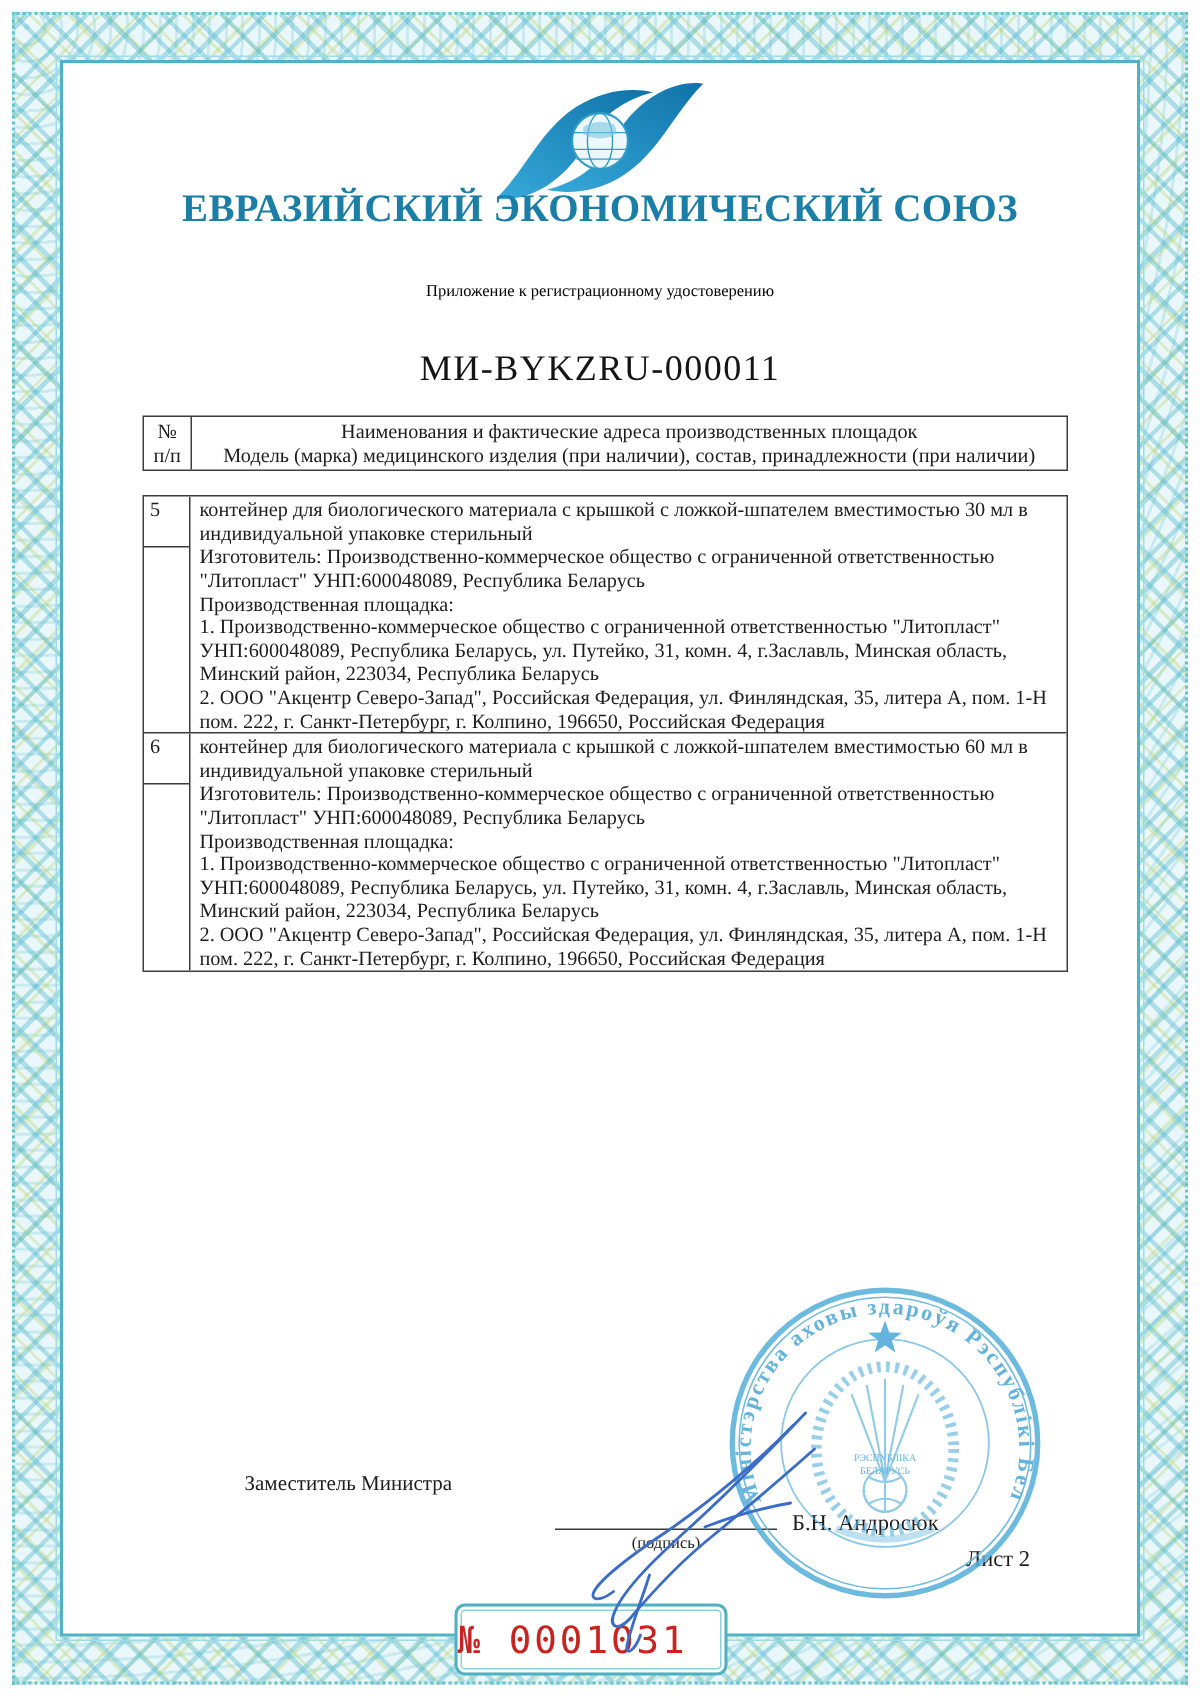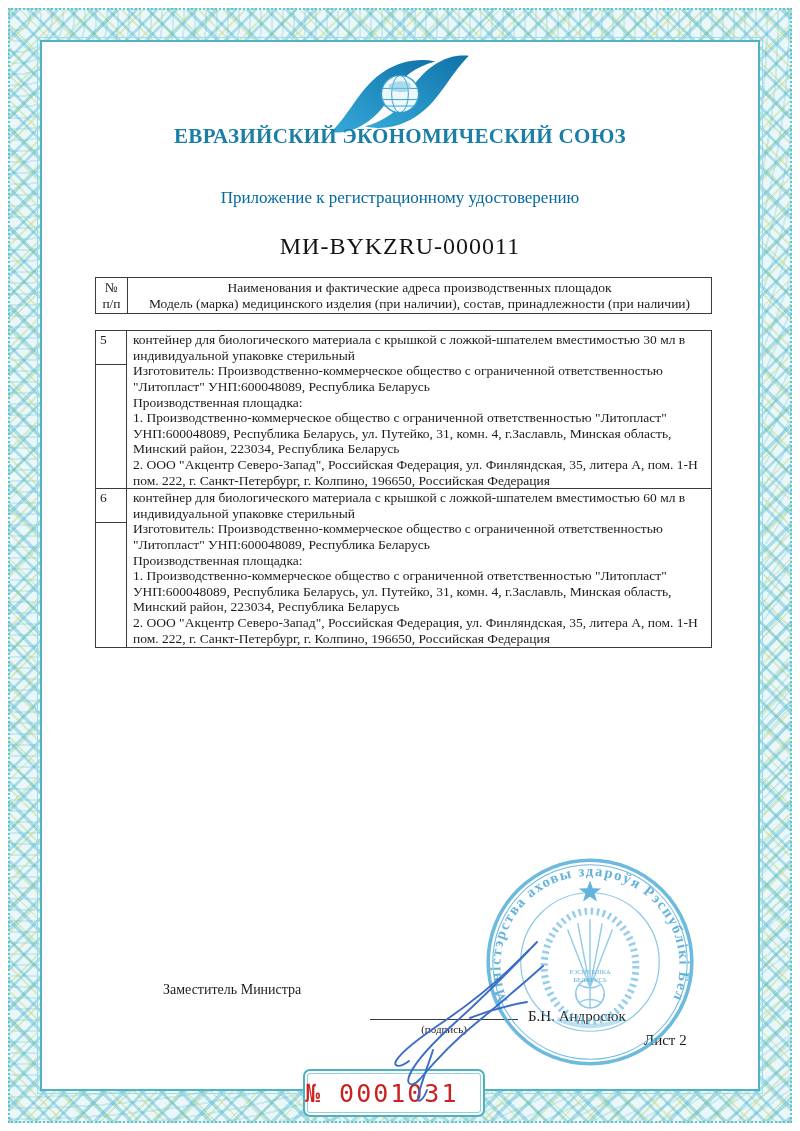--- a/index.html
+++ b/index.html
@@ -21,25 +21,25 @@
   }
   .frame::after{
     content:'';position:absolute;inset:30px;background:#ffffff;
     border:2px solid #4fb3c3;outline:1px solid #9edbe5;outline-offset:2px;
   }
   .content{position:absolute;inset:0;z-index:1;}
 
   
   .logo{position:absolute;left:50%;top:54px;transform:translateX(-50%);width:156px;height:80px;}
   .title-line{position:absolute;left:0;width:100%;text-align:center;font-weight:bold;
-    color:#1a7ea6;font-size:21px;letter-spacing:.3px;white-space:nowrap;}
+    color:#1a7ea6;font-size:26px;letter-spacing:.3px;white-space:nowrap;}
   .title-1{top:124px;}
   .title-2{top:152px;}
   .subtitle{position:absolute;left:0;top:188px;width:100%;text-align:center;
-    color:#0369a1;font-size:17px;}
+    color:#000000;font-size:11px;}
   .regnum{position:absolute;left:0;top:233px;width:100%;text-align:center;
     color:#141414;font-size:24px;letter-spacing:1px;}
 
   
   .doc-table{position:absolute;left:95px;top:277px;width:617px;font-size:13.5px;line-height:15.6px;}
   .t-header{display:flex;border:1px solid #3c3c3c;box-sizing:border-box;}
   .t-header .col-num{width:31px;border-right:1px solid #3c3c3c;text-align:center;padding:2px 0;}
   .t-header .col-main{flex:1;text-align:center;padding:2px 6px;}
   .t-body{margin-top:16px;border:1px solid #3c3c3c;box-sizing:border-box;}
   .t-row{display:flex;overflow:hidden;}

